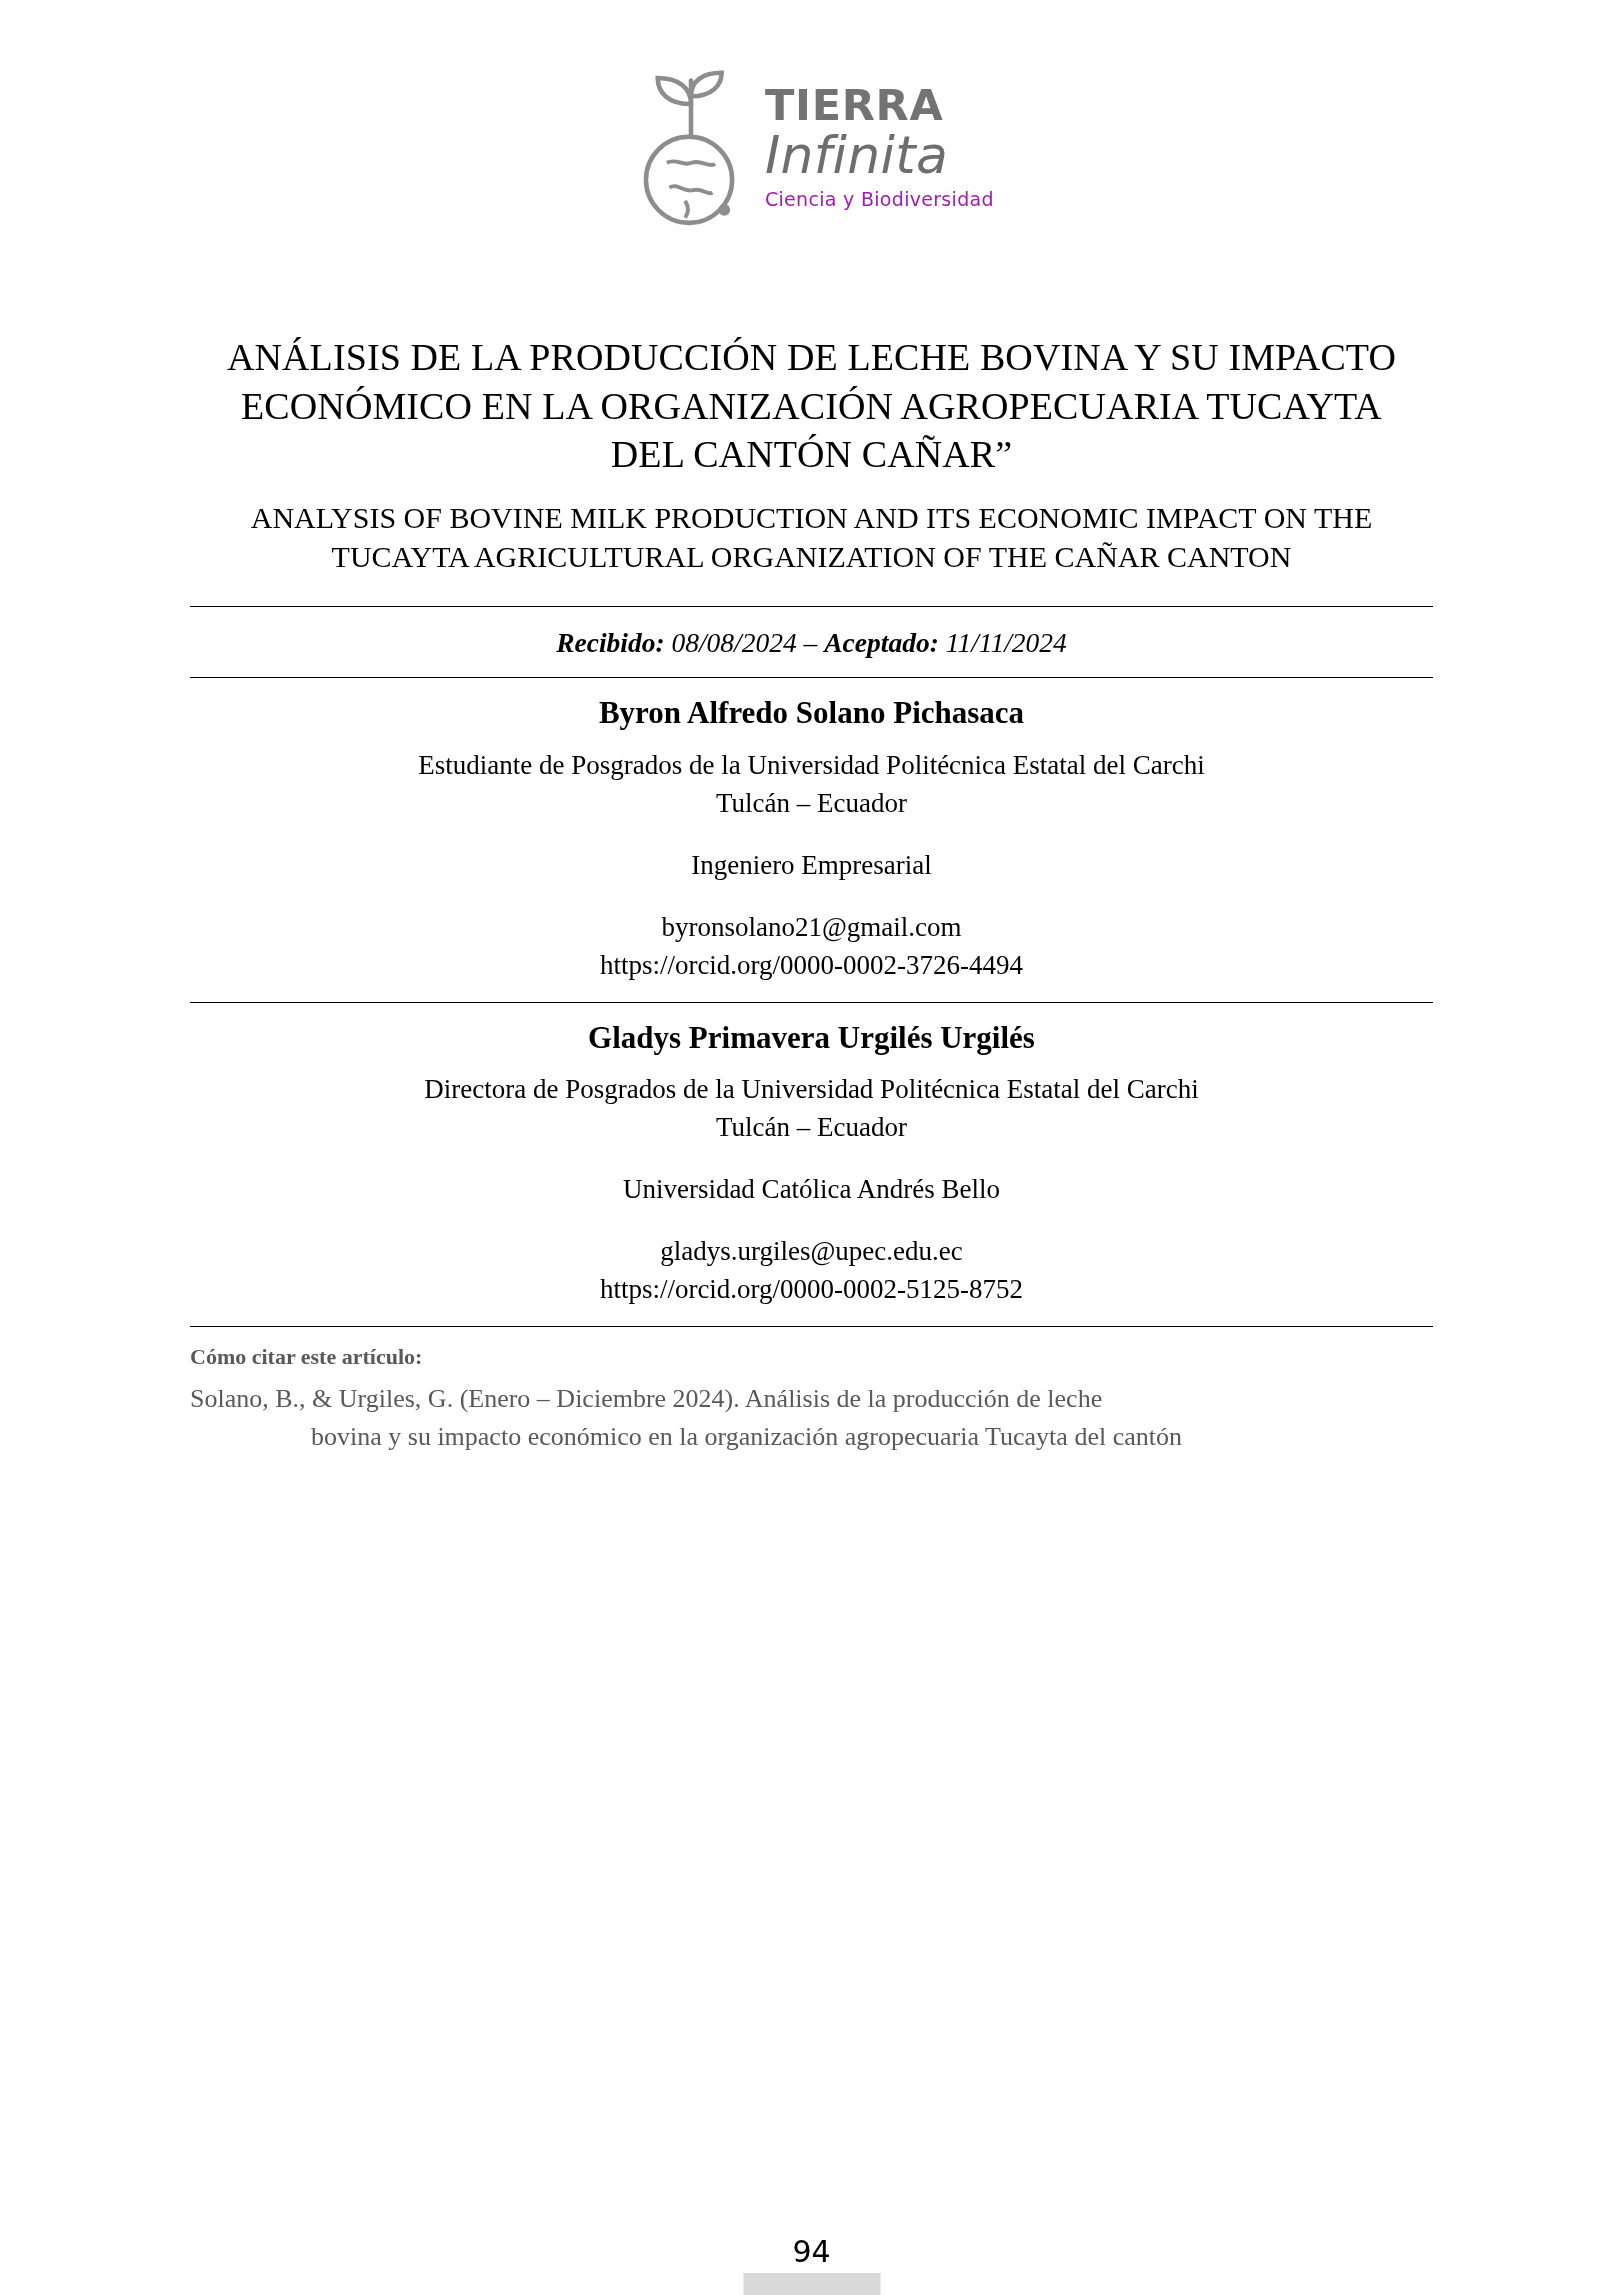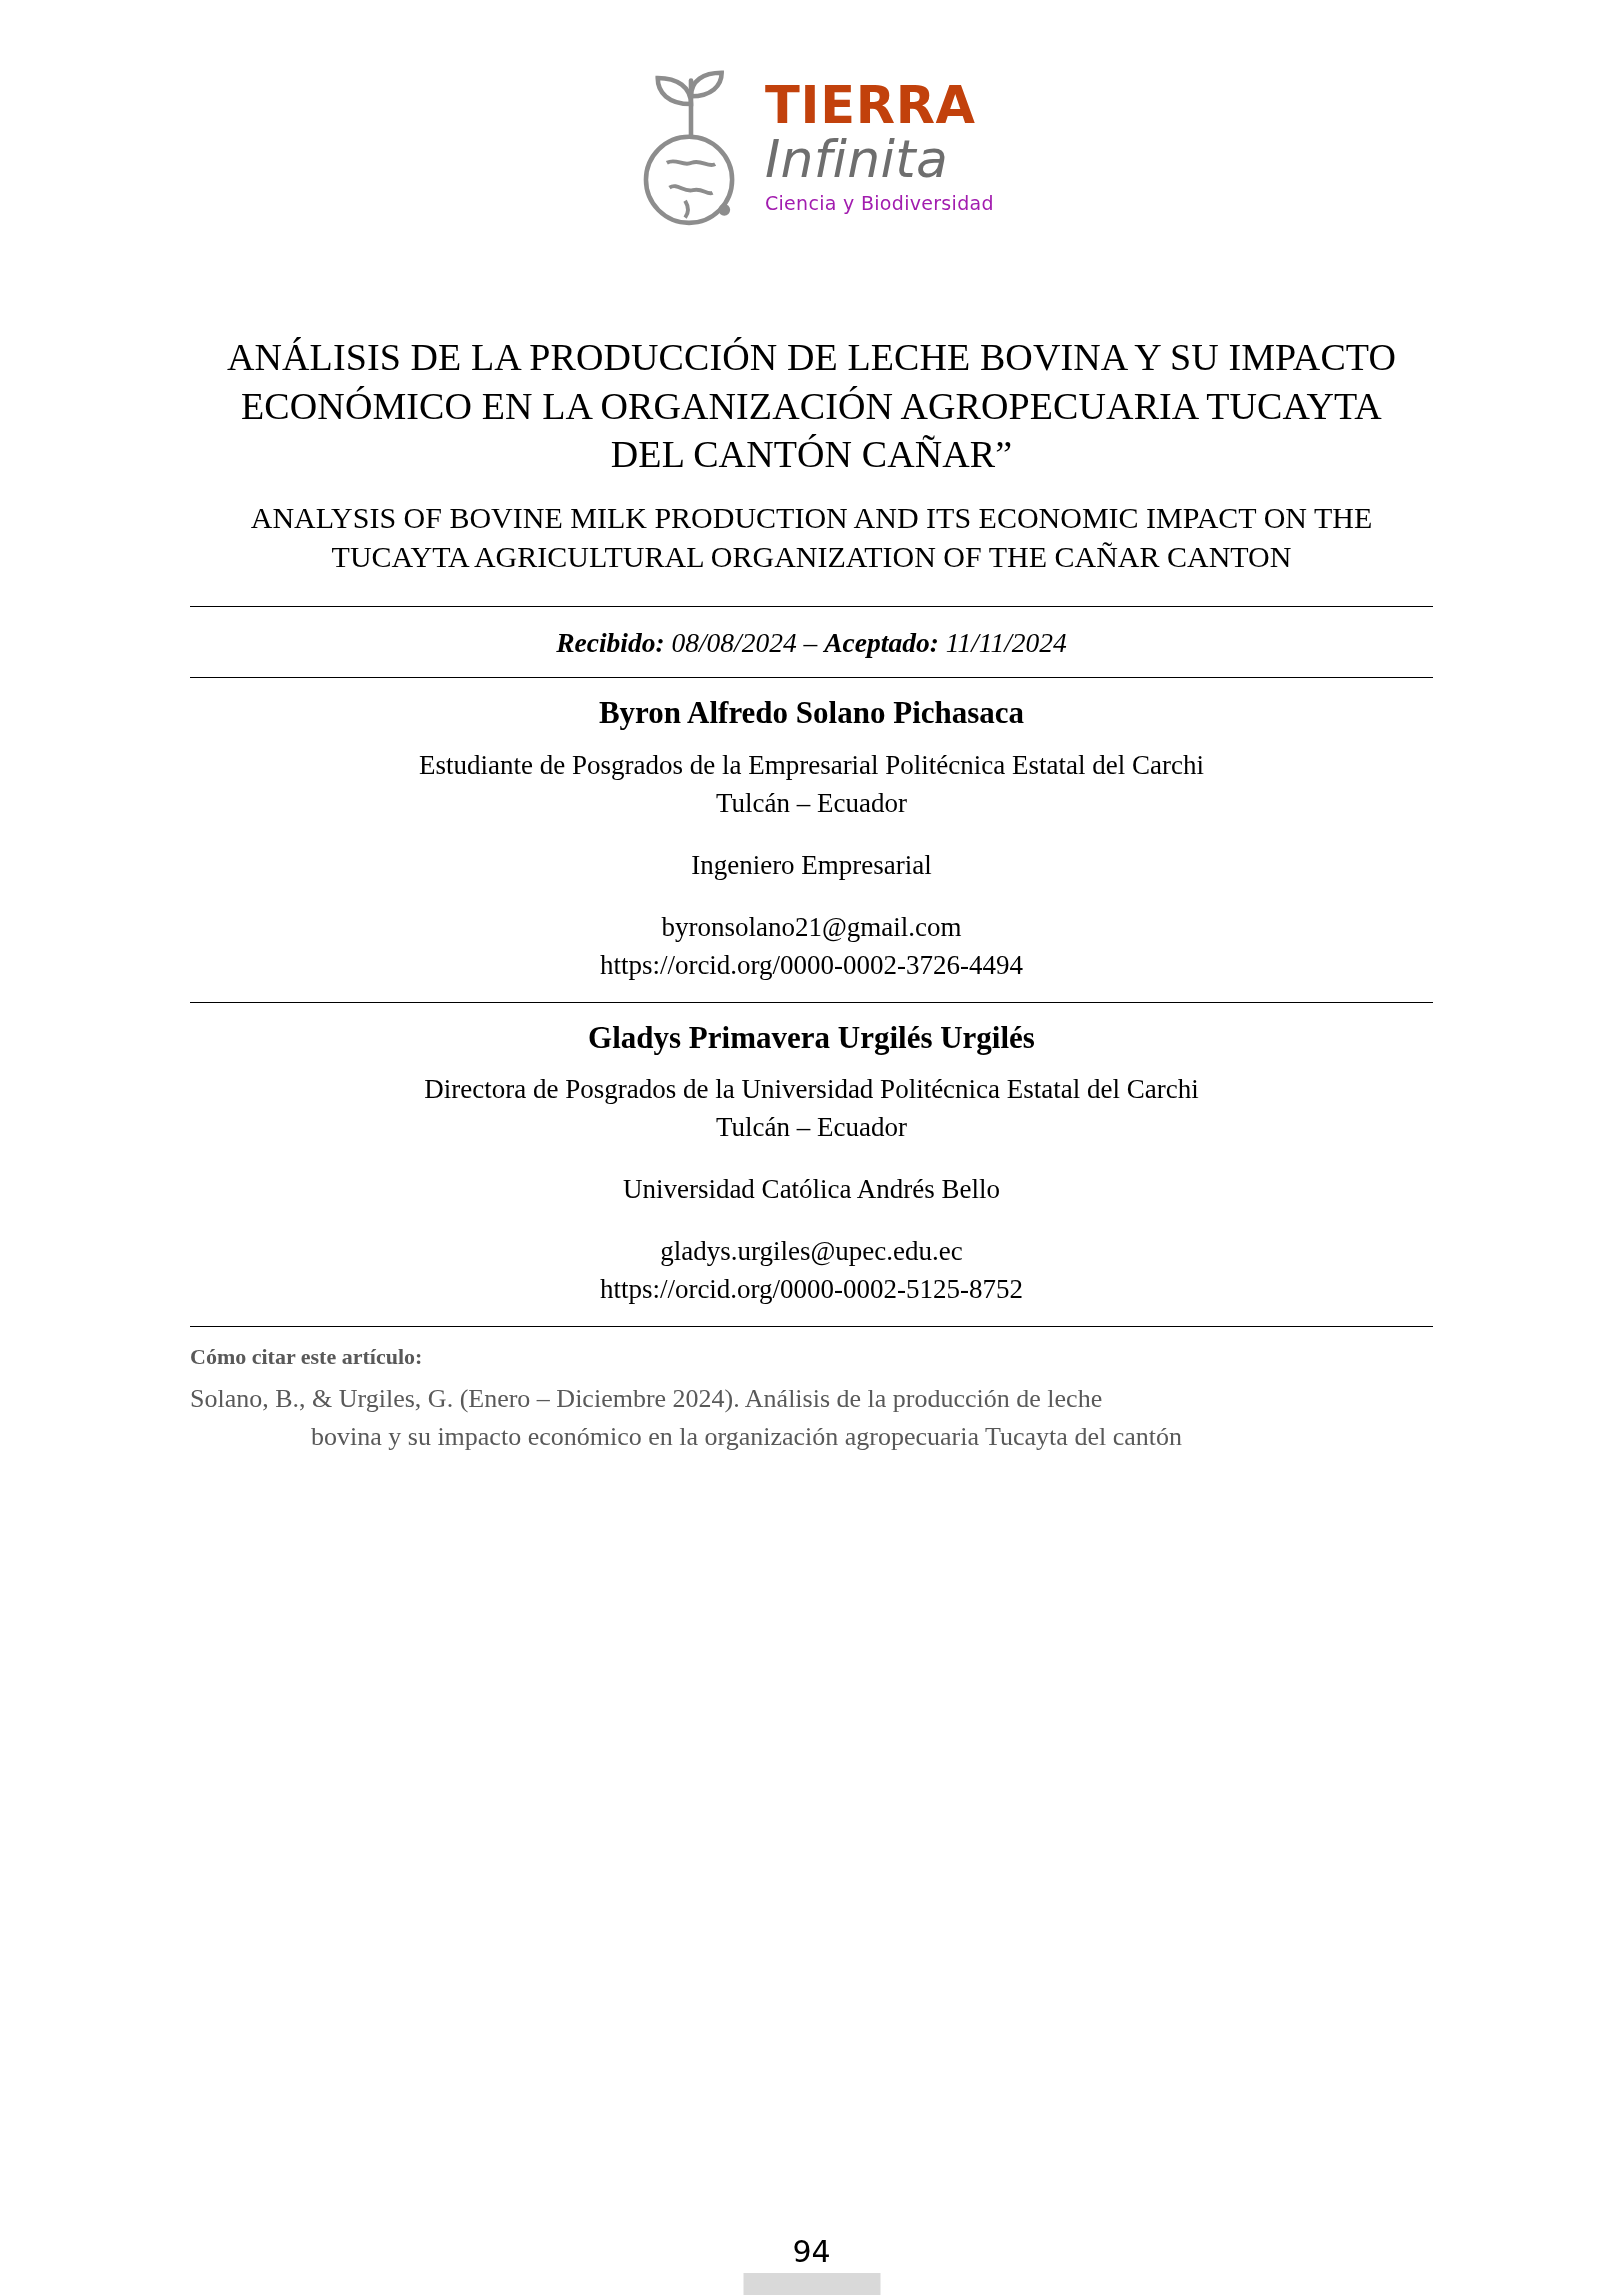--- a/index.html
+++ b/index.html
@@ -45,23 +45,23 @@
   }
   .logo-text {
     display: flex;
     flex-direction: column;
     justify-content: center;
     line-height: 1;
   }
   .logo-title {
     font-family: "DejaVu Sans", sans-serif;
     font-weight: bold;
-    font-size: 51px;
+    font-size: 43px;
     letter-spacing: 0.7px;
-    color: #c2410c;
+    color: #737373;
   }
   .logo-sub {
     font-family: "DejaVu Sans", sans-serif;
     font-size: 52px;
     color: #6e6e6e;
     margin-top: 2.6px;
     letter-spacing: 0.3px;
     font-style: italic;
   }
   .logo-tag {
@@ -217,21 +217,21 @@
     <b>Recibido:</b>
     <span>08/08/2024</span>
     <span>–</span>
     <b>Aceptado:</b>
     <span>11/11/2024</span>
   </div>
   <div class="rule-thin"></div>
 
   <div class="author-block">
     <div class="author-name">Byron Alfredo Solano Pichasaca</div>
-    <div class="author-line">Estudiante de Posgrados de la Empresarial Politécnica Estatal del Carchi</div>
+    <div class="author-line">Estudiante de Posgrados de la Universidad Politécnica Estatal del Carchi</div>
     <div class="author-line">Tulcán – Ecuador</div>
     <div class="author-gap"></div>
     <div class="author-line">Ingeniero Empresarial</div>
     <div class="author-gap"></div>
     <div class="author-line">byronsolano21@gmail.com</div>
     <div class="author-line">https://orcid.org/0000-0002-3726-4494</div>
   </div>
 
   <div class="rule-thin"></div>
 

